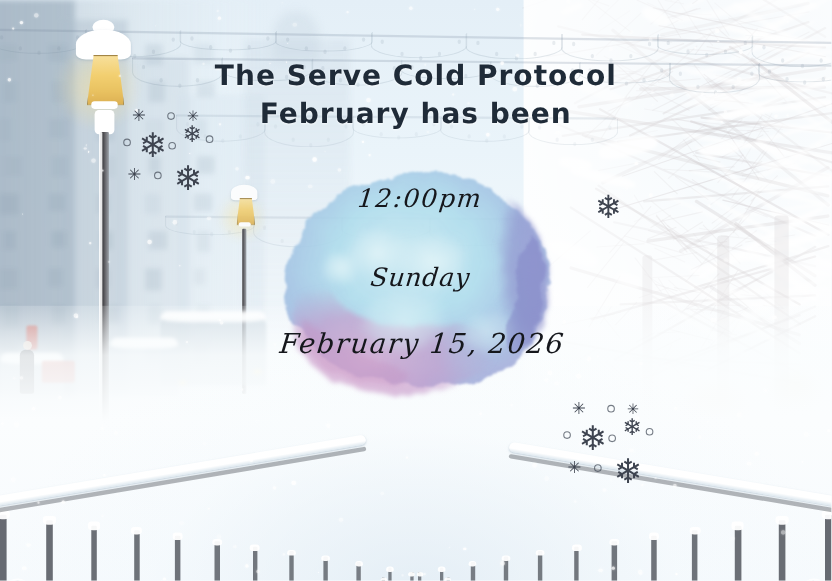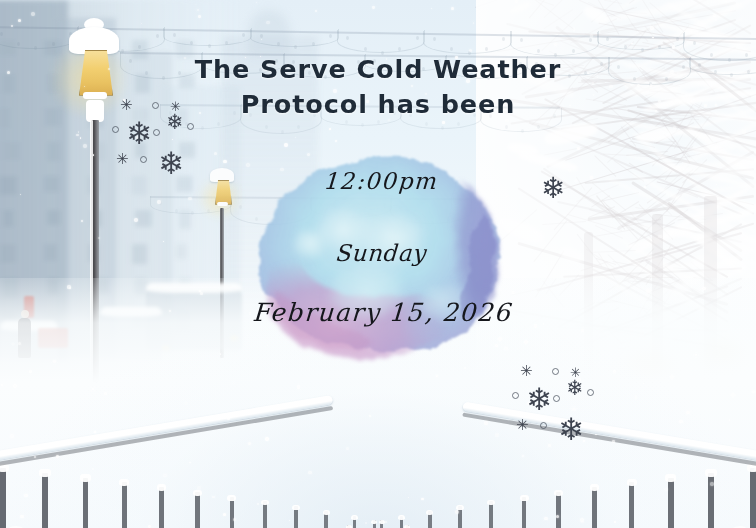--- a/index.html
+++ b/index.html
@@ -1770,22 +1770,22 @@
                  C 206 150, 222 128, 224 104 C 226 84, 224 70, 236 62 Z" fill="#7f82c4"></path>
       </g>
       <g filter="url(#wc2)" opacity=".32">
         <path d="M28 138 C 22 160, 40 184, 72 194 C 96 200, 120 198, 122 190
                  C 124 182, 100 178, 80 170 C 54 160, 40 150, 28 138 Z" fill="#c48fc0"></path>
       </g>
     </svg>
   </div>
 
   <div class="headline">
-    <span class="hl">The Serve Cold Weather</span>
-    <span class="hl">Protocol has been</span>
+    <span class="hl">The Serve Cold Protocol</span>
+    <span class="hl">February has been</span>
   </div>
 
   <div class="script-block">
     <div class="script script-time">12:00pm</div>
     <div class="script script-day">Sunday</div>
     <div class="script script-date">February 15, 2026</div>
   </div>
 
   <div id="flakes">
       <div class="flake" style="left:120px; top:98px; font-size:15px; color:#3e4450;">✳</div>

